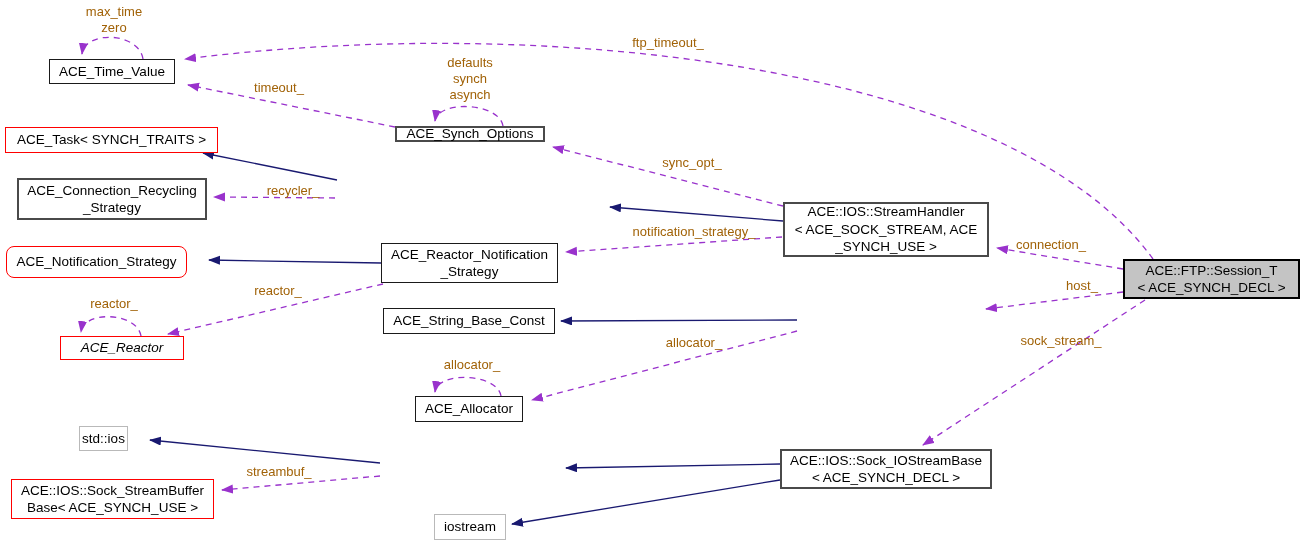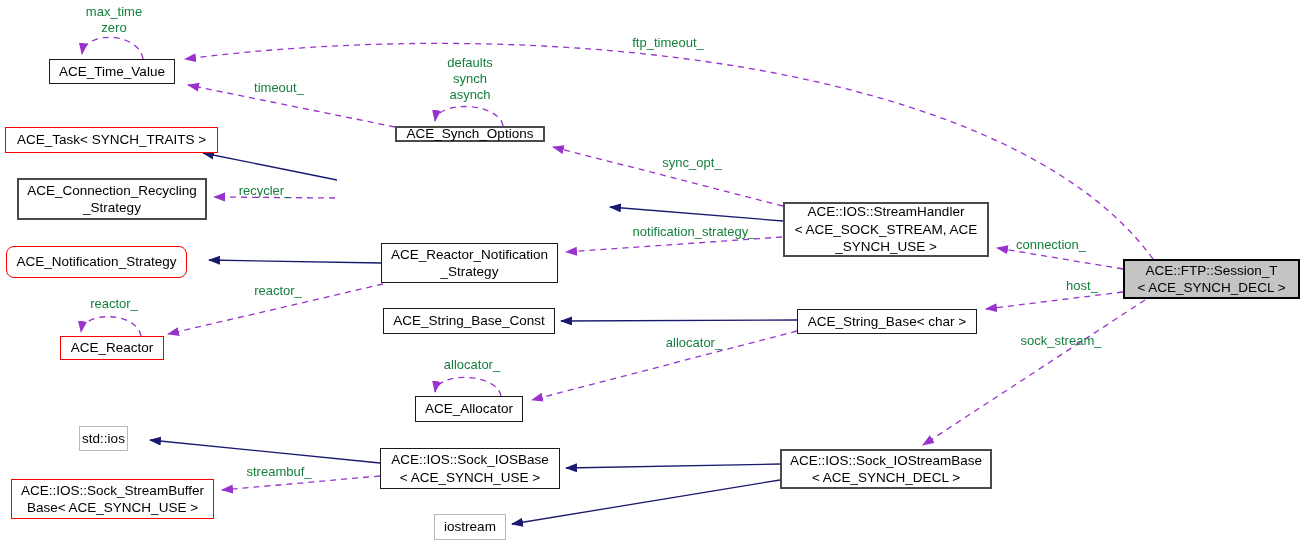--- a/index.html
+++ b/index.html
@@ -8,21 +8,21 @@
   #edges{position:absolute;left:0;top:0;width:1304px;height:547px;}
   .node{position:absolute;display:flex;align-items:center;justify-content:center;
         text-align:center;white-space:pre-line;background:#ffffff;color:#000000;
         border:1px solid #1a1a1a;font-size:13.5px;line-height:17.5px;box-sizing:border-box;
         cursor:pointer;}
   .node.dark{border:2px solid #4a4a4a;}
   .node.red{border:1.5px solid #ff0000;}
   .node.gray{border:1px solid #b9b9b9;}
   .node.main{background:#c4c4c4;border:2px solid #000000;}
   .elabel{position:absolute;transform:translateX(-50%);white-space:pre-line;
-          text-align:center;color:#15803d;font-size:13px;line-height:16px;}
+          text-align:center;color:#a16207;font-size:13px;line-height:16px;}
 </style>
 </head>
 <body>
 
 <div id="canvas">
 
   <svg id="edges" width="1304" height="547" viewBox="0 0 1304 547">
     <defs>
       <marker id="arrow-solid" markerUnits="userSpaceOnUse" markerWidth="14" markerHeight="11" refX="11" refY="4.5" orient="auto">
         <path d="M0,0 L12,4.5 L0,9 Z" fill="#191970"></path>
@@ -59,50 +59,47 @@
       <path d="M 1145 300 L 923 445" marker-end="url(#arrow-dash)"></path>
       <path d="M 380 476 L 222 490" marker-end="url(#arrow-dash)"></path>
     </g>
   </svg>
 
   <div class="node red" style="left:5px;top:127px;width:213px;height:26px;">ACE_Task&lt; SYNCH_TRAITS &gt;</div>
   <div class="node" style="left:49px;top:59px;width:126px;height:25px;">ACE_Time_Value</div>
   <div class="node dark" style="left:17px;top:178px;width:190px;height:42px;">ACE_Connection_Recycling
 _Strategy</div>
   <div class="node red" style="left:6px;top:246px;width:181px;height:32px;border-radius:8px;">ACE_Notification_Strategy</div>
-  <div class="node red" style="left:60px;top:336px;width:104px;height:24px;">ACE_Reactor</div>
+  <div class="node red" style="left:60px;top:336px;width:124px;height:24px;font-style:italic;">ACE_Reactor</div>
   <div class="node dark" style="left:395px;top:126px;width:150px;height:16px;">ACE_Synch_Options</div>
   <div class="node" style="left:381px;top:243px;width:177px;height:40px;">ACE_Reactor_Notification
 _Strategy</div>
   <div class="node dark" style="left:783px;top:202px;width:206px;height:55px;">ACE::IOS::StreamHandler
 &lt; ACE_SOCK_STREAM, ACE
 _SYNCH_USE &gt;</div>
   <div class="node main" style="left:1123px;top:259px;width:177px;height:40px;">ACE::FTP::Session_T
 &lt; ACE_SYNCH_DECL &gt;</div>
   <div class="node" style="left:383px;top:308px;width:172px;height:26px;">ACE_String_Base_Const</div>
-  <div class="node" style="left:797px;top:309px;width:180px;height:25px;">ACE_String_Base&lt; char &gt;</div>
   <div class="node" style="left:415px;top:396px;width:108px;height:26px;">ACE_Allocator</div>
   <div class="node gray" style="left:79px;top:426px;width:49px;height:25px;">std::ios</div>
   <div class="node red" style="left:11px;top:479px;width:203px;height:40px;">ACE::IOS::Sock_StreamBuffer
 Base&lt; ACE_SYNCH_USE &gt;</div>
-  <div class="node" style="left:380px;top:448px;width:180px;height:41px;">ACE::IOS::Sock_IOSBase
-&lt; ACE_SYNCH_USE &gt;</div>
   <div class="node gray" style="left:434px;top:514px;width:72px;height:26px;">iostream</div>
   <div class="node dark" style="left:780px;top:449px;width:212px;height:40px;">ACE::IOS::Sock_IOStreamBase
 &lt; ACE_SYNCH_DECL &gt;</div>
 
   <span class="elabel" style="left:114px;top:4px;">max_time
 zero</span>
   <span class="elabel" style="left:668px;top:35px;">ftp_timeout_</span>
   <span class="elabel" style="left:470px;top:55px;">defaults
 synch
 asynch</span>
   <span class="elabel" style="left:279px;top:80px;">timeout_</span>
   <span class="elabel" style="left:692px;top:155px;">sync_opt_</span>
-  <span class="elabel" style="left:265px;top:183px;">recycler_</span>
+  <span class="elabel" style="left:293px;top:183px;">recycler_</span>
   <span class="elabel" style="left:694px;top:224px;">notification_strategy_</span>
   <span class="elabel" style="left:1051px;top:237px;">connection_</span>
   <span class="elabel" style="left:114px;top:296px;">reactor_</span>
   <span class="elabel" style="left:278px;top:283px;">reactor_</span>
   <span class="elabel" style="left:1062px;top:278px;padding-left:40px;">host_</span>
   <span class="elabel" style="left:694px;top:335px;">allocator_</span>
   <span class="elabel" style="left:472px;top:357px;">allocator_</span>
   <span class="elabel" style="left:1061px;top:333px;">sock_stream_</span>
   <span class="elabel" style="left:279px;top:464px;">streambuf_</span>
 

